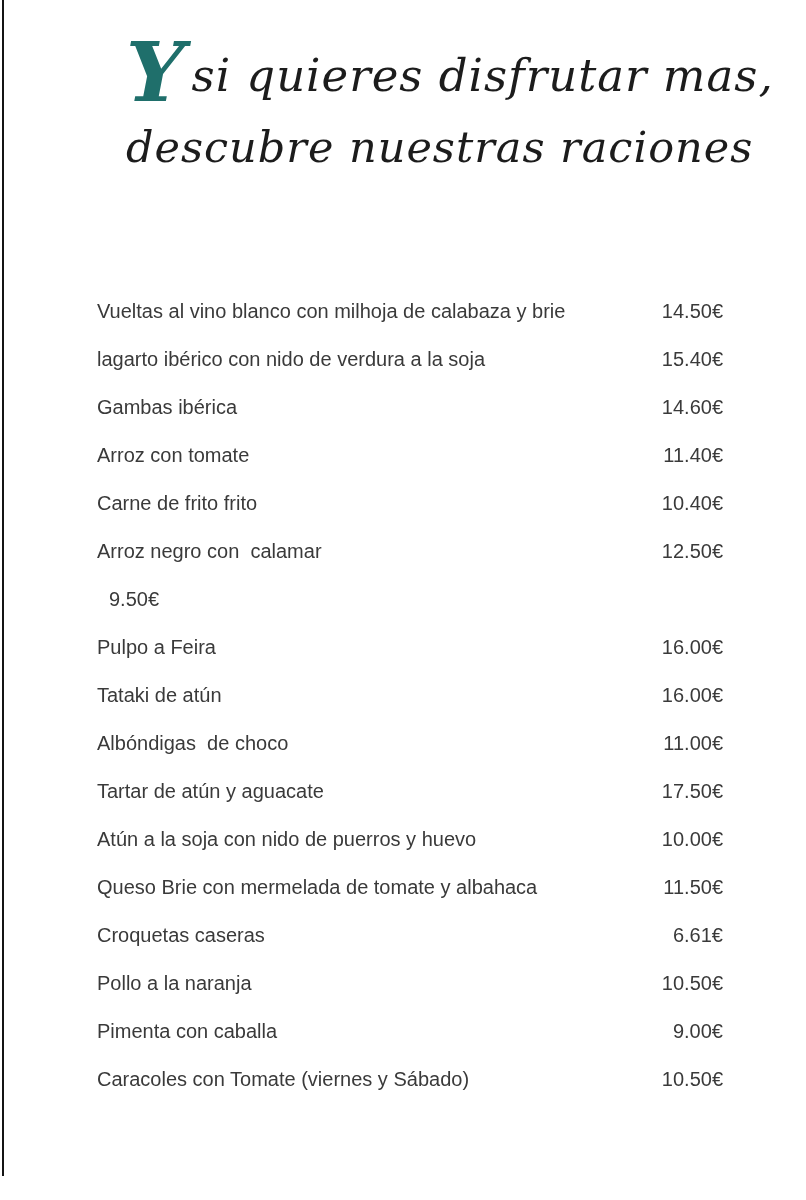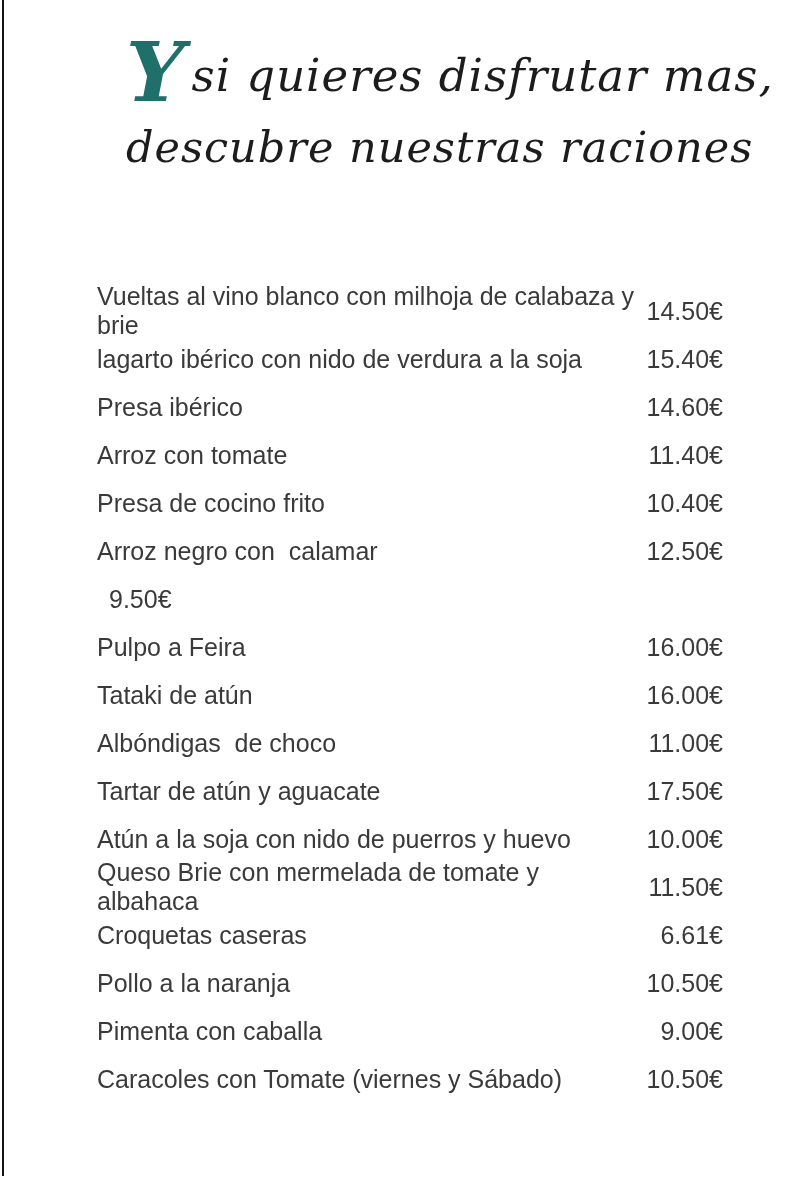--- a/index.html
+++ b/index.html
@@ -56,21 +56,21 @@
     left: 97px;
     top: 287px;
     width: 626px;
   }
   .menu-row {
     height: 48px;
     display: flex;
     justify-content: space-between;
     align-items: center;
     color: #3a3a3a;
-    font-size: 25px;
+    font-size: 20px;
   }
   .menu-item-name {
     white-space: pre-wrap;
   }
   .menu-item-price {
     text-align: left;
     white-space: nowrap;
     padding-left: 12px;
   }
 </style>
@@ -89,31 +89,31 @@
     <span class="menu-item-name">Vueltas al vino blanco con milhoja de calabaza y brie</span>
     <span class="menu-item-price">14.50€</span>
   </div>
 
   <div class="menu-row">
     <span class="menu-item-name">lagarto ibérico con nido de verdura a la soja</span>
     <span class="menu-item-price">15.40€</span>
   </div>
 
   <div class="menu-row">
-    <span class="menu-item-name">Presa ibérico</span>
+    <span class="menu-item-name">Gambas ibérica</span>
     <span class="menu-item-price">14.60€</span>
   </div>
 
   <div class="menu-row">
     <span class="menu-item-name">Arroz con tomate</span>
     <span class="menu-item-price">11.40€</span>
   </div>
 
   <div class="menu-row">
-    <span class="menu-item-name">Presa de cocino frito</span>
+    <span class="menu-item-name">Carne de frito frito</span>
     <span class="menu-item-price">10.40€</span>
   </div>
 
   <div class="menu-row">
     <span class="menu-item-name">Arroz negro con  calamar</span>
     <span class="menu-item-price">12.50€</span>
   </div>
 
   <div class="menu-row">
     <span class="menu-item-price">9.50€</span>

